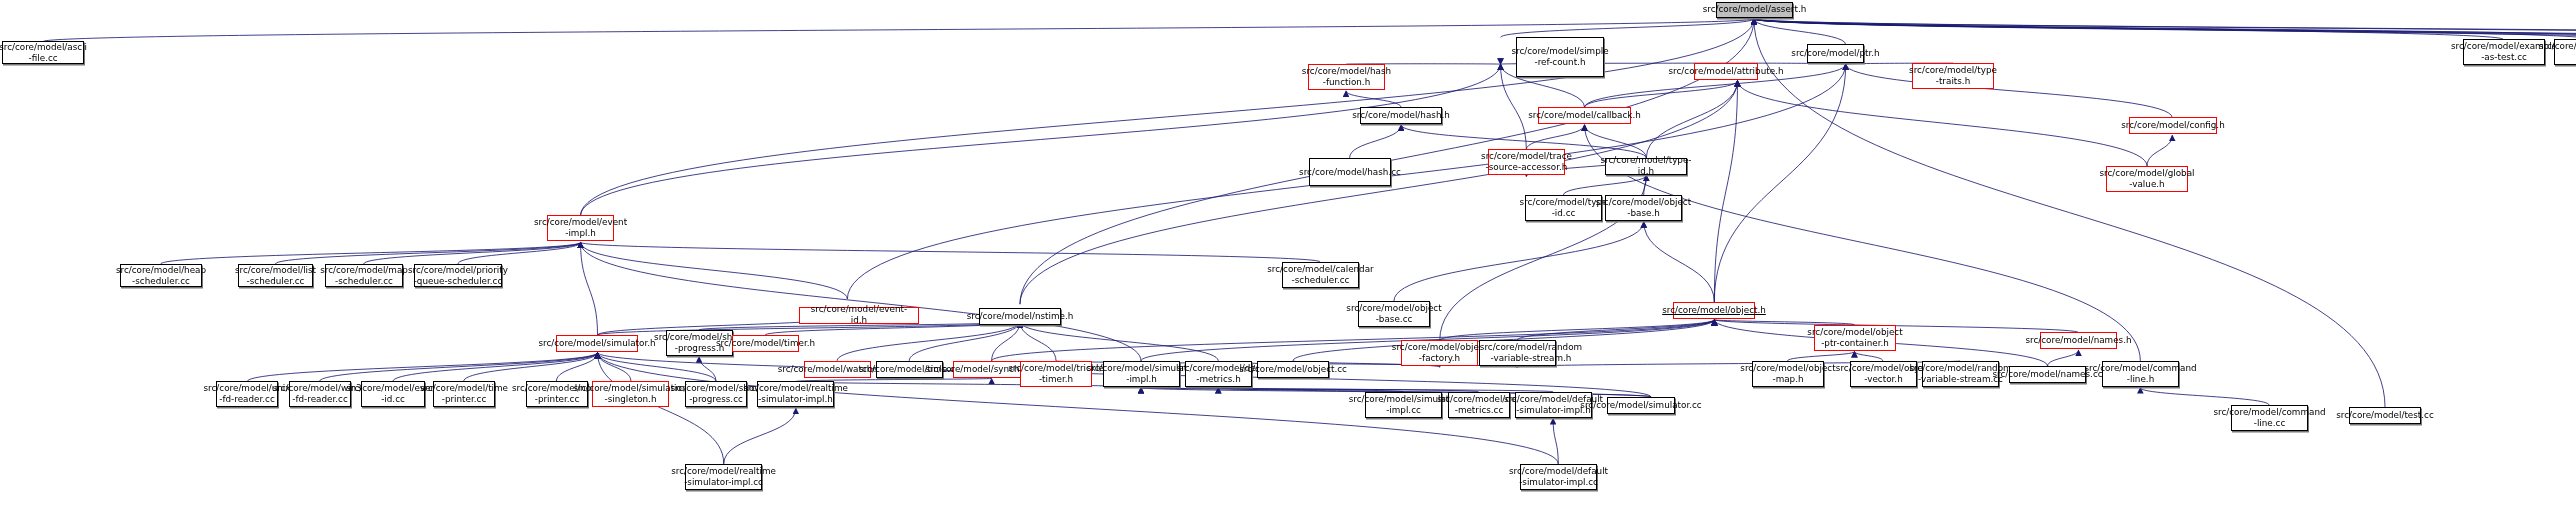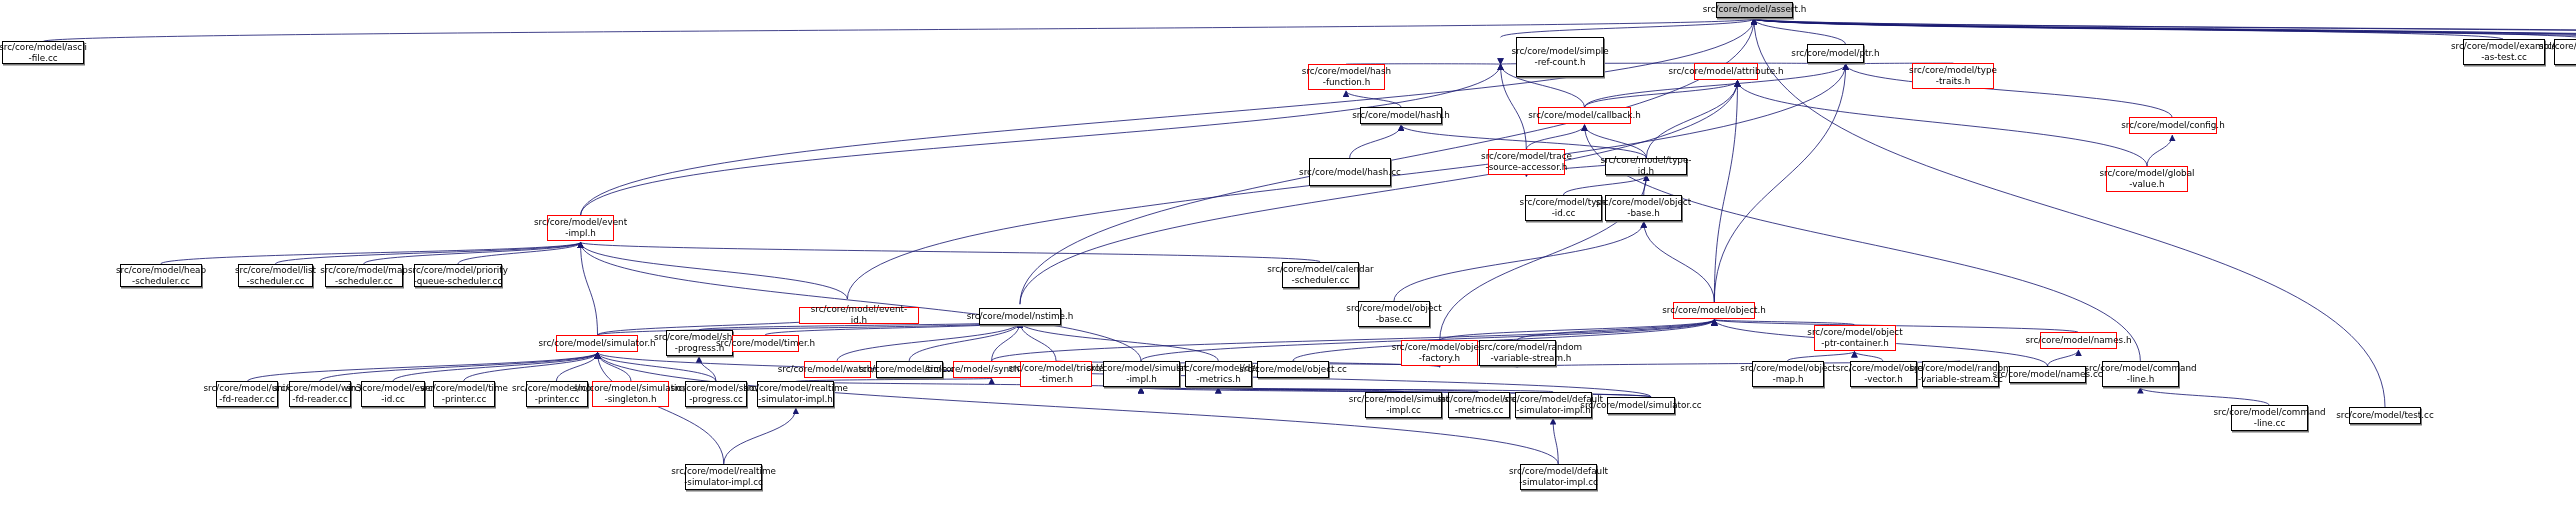--- a/index.html
+++ b/index.html
@@ -156,21 +156,21 @@
     <div class="node" style="left: 1282px; top: 262px; width: 77px; height: 26px;">src/core/model/calendar
 -scheduler.cc</div>
     <div class="node" style="left: 1525px; top: 195px; width: 77px; height: 26px;">src/core/model/type
 -id.cc</div>
     <div class="node" style="left: 1605px; top: 195px; width: 77px; height: 26px;">src/core/model/object
 -base.h</div>
     <div class="node" style="left: 1358px; top: 301px; width: 72px; height: 26px;">src/core/model/object
 -base.cc</div>
     <div class="node" style="left: 979px; top: 308px; width: 82px; height: 16.5px;">src/core/model/nstime.h</div>
     <div class="node red" style="left: 799px; top: 299px; width: 120px; height: 16.5px; margin-top: 8px;">src/core/model/event-id.h</div>
-    <div class="node red" style="left: 1673px; top: 302px; width: 82px; height: 16.5px;">src/core/model/object.h</div>
+    <div class="node red" style="left: 1673px; top: 302px; width: 82px; height: 16.5px; text-decoration: underline;">src/core/model/object.h</div>
     <div class="node red" style="left: 1401px; top: 340px; width: 77px; height: 26px;">src/core/model/object
 -factory.h</div>
     <div class="node" style="left: 1479px; top: 340px; width: 77px; height: 26px; padding-left: 30px;">src/core/model/random
 -variable-stream.h</div>
     <div class="node red" style="left: 1814px; top: 325px; width: 82px; height: 26px;">src/core/model/object
 -ptr-container.h</div>
     <div class="node red" style="left: 2040px; top: 332px; width: 77px; height: 16.5px;">src/core/model/names.h</div>
     <div class="node red" style="left: 556px; top: 335px; width: 82px; height: 16.5px;">src/core/model/simulator.h</div>
     <div class="node" style="left: 666px; top: 330px; width: 67px; height: 26px;">src/core/model/show
 -progress.h</div>

